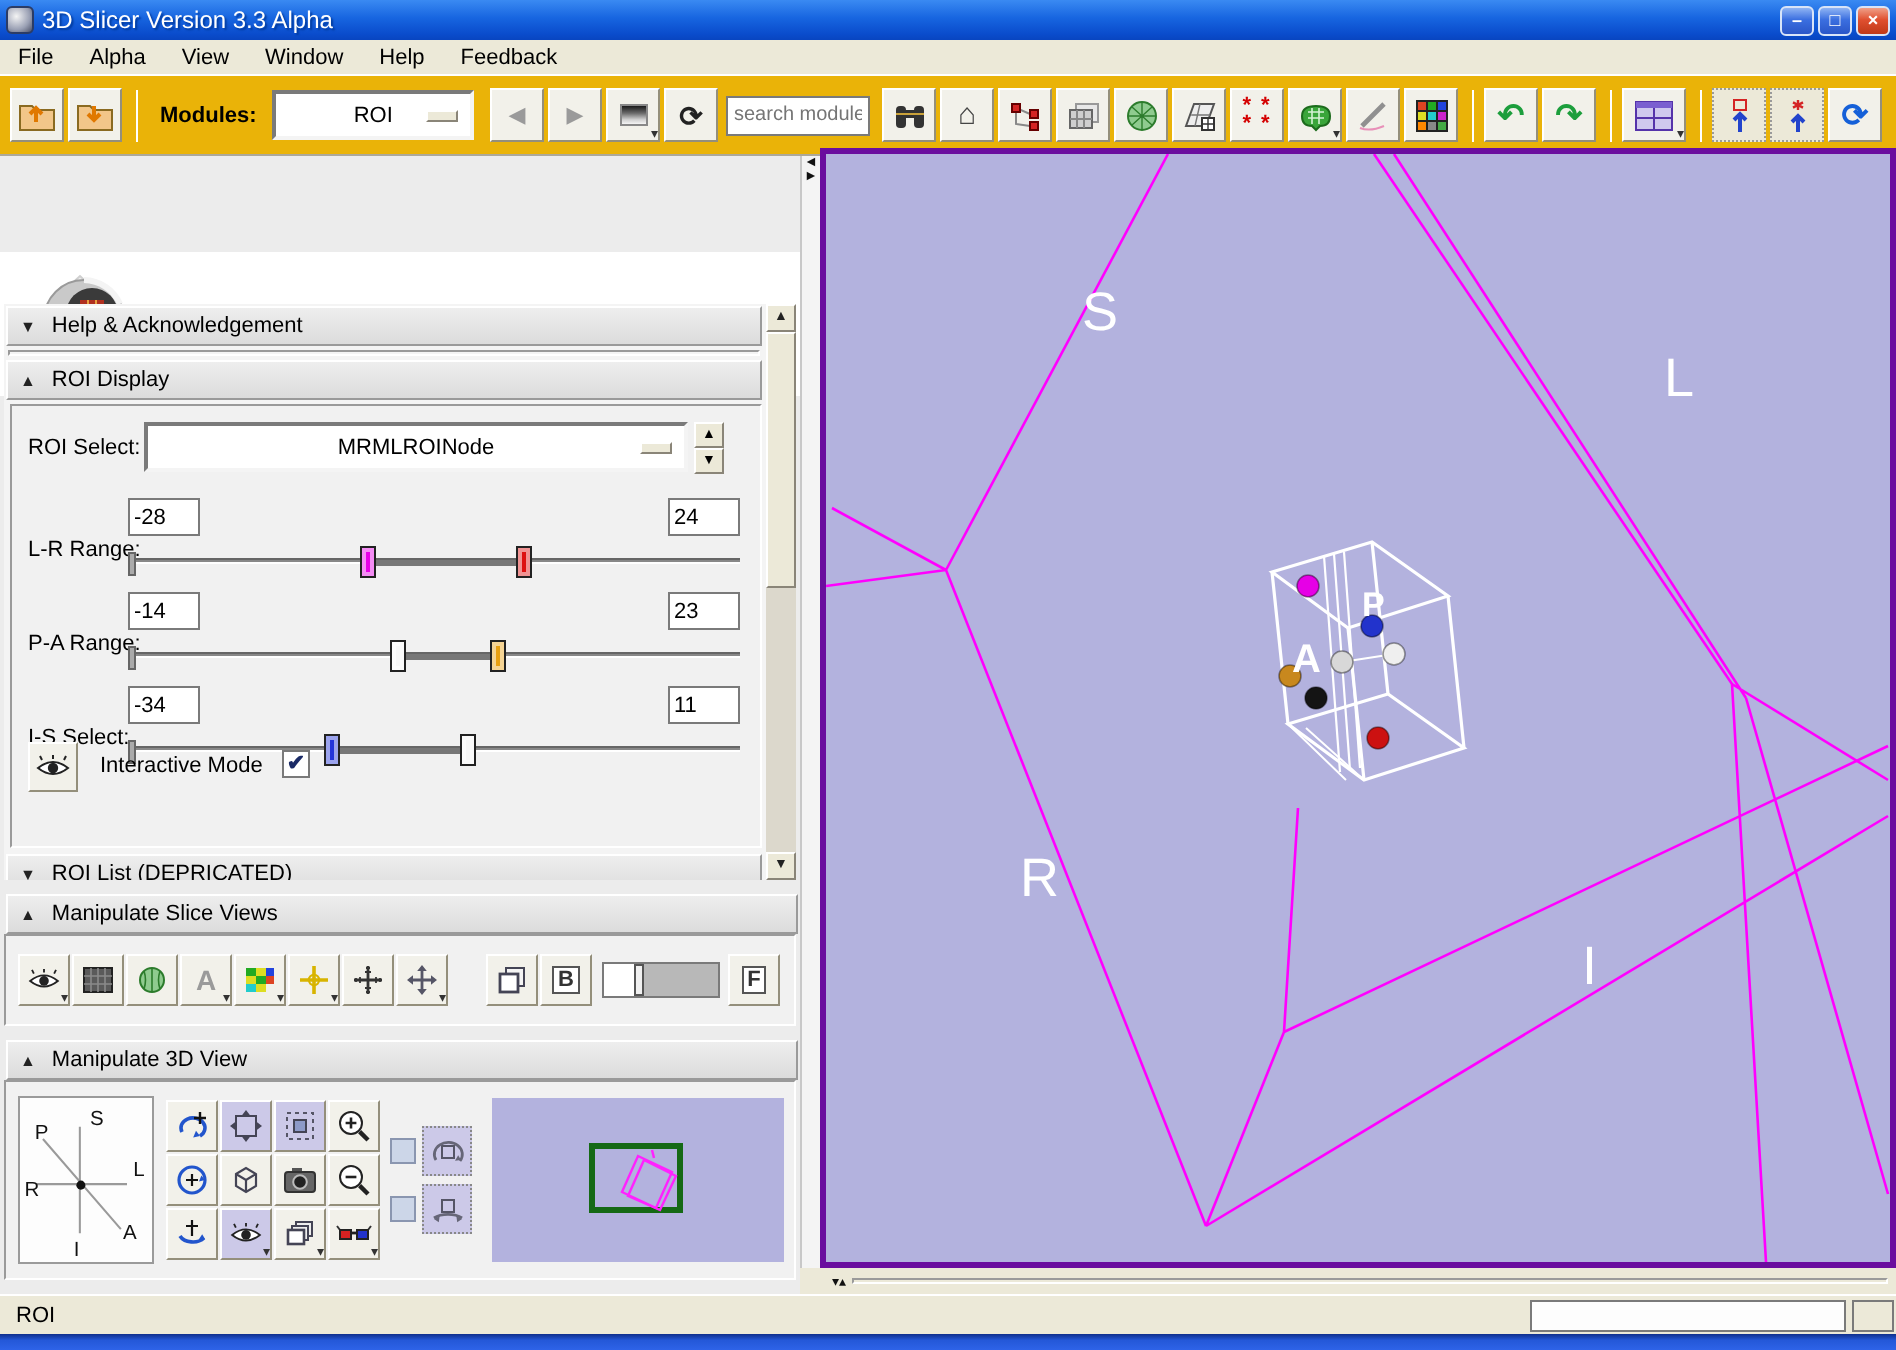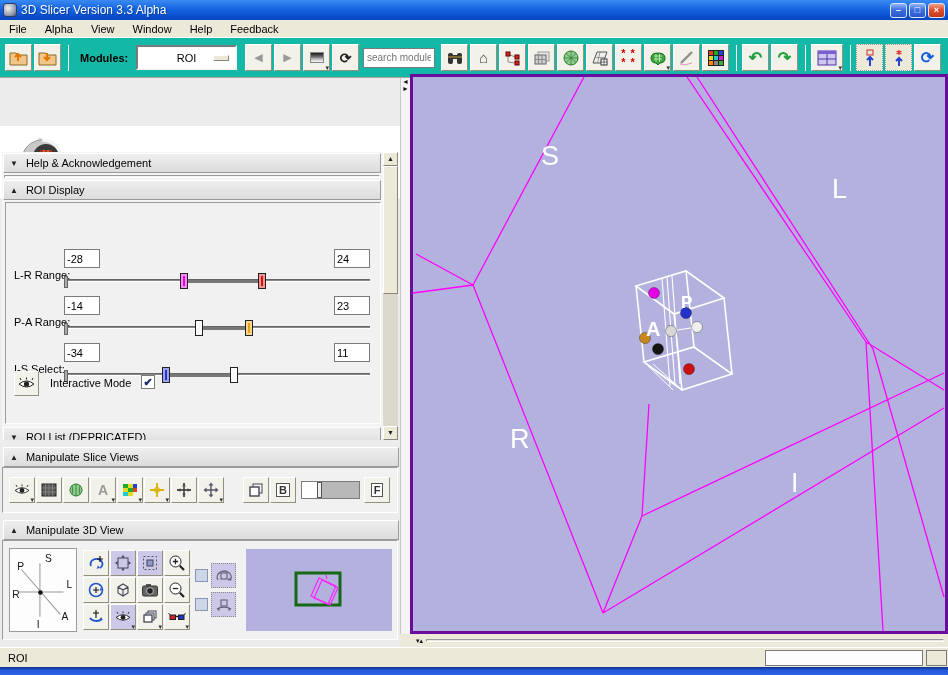--- a/index.html
+++ b/index.html
@@ -16,21 +16,21 @@
   .winbtns { margin-left:auto; display:flex; gap:2px; }
   .wbtn { width:17px; height:15px; border-radius:3px; border:1px solid #d8e4f8; color:#fff;
     font-size:9px; line-height:13px; text-align:center; font-weight:bold;
     background:linear-gradient(180deg,#8fb4f4,#3b6fe0 45%,#2a56c8); }
   .wbtn.close { background:linear-gradient(180deg,#f0a088,#e05030 45%,#c03818); }
 
   #menubar { position:absolute; left:0; top:20px; width:948px; height:17px; background:#ece9d8;
     display:flex; align-items:center; }
   #menubar span { padding:1px 9px; cursor:default; }
 
-  #toolbar { position:absolute; left:0; top:37px; width:948px; height:41px; background:#14b8a6;
+  #toolbar { position:absolute; left:0; top:37px; width:948px; height:41px; background:#eab308;
     border-top:1px solid #fff; border-bottom:1px solid #aca899;
     display:flex; align-items:center; padding:0 5px; }
   .tbtn { width:27px; height:27px; background:#f2f1ea; border:1px solid; border-color:#fff #948f7b #948f7b #fff;
     display:flex; align-items:center; justify-content:center; position:relative; margin-right:2px; flex:none; }
   .tsep { width:1px; height:26px; background:#a8a490; border-right:1px solid #fff; margin:0 5px; flex:none; }
   .modlabel { font-weight:bold; margin:0 8px 0 6px; }
   .menubutton { height:25px; background:#fff; border:2px solid; border-color:#7a7a7a #f4f4f4 #f4f4f4 #7a7a7a;
     display:flex; align-items:center; justify-content:center; position:relative; }
   #module-select { width:138px; margin-right:8px; }
   .mb-ind { position:absolute; right:6px; top:50%; margin-top:-3px; width:16px; height:6px; background:#ece9d8;
@@ -310,20 +310,31 @@
           <span class="tri">▼</span>
           <span>Help &amp; Acknowledgement</span>
         </div>
         <div class="thinbar"></div>
         <div class="hdr">
           <span class="tri">▲</span>
           <span>ROI Display</span>
         </div>
 
         <div id="roiframe">
+          <div id="selrow">
+            <span class="lbl">ROI Select:</span>
+            <div class="menubutton" id="roi-select">
+              <span>MRMLROINode</span>
+              <span class="mb-ind"></span>
+            </div>
+            <div class="spinner">
+              <div>▲</div>
+              <div>▼</div>
+            </div>
+          </div>
 
           <div class="rangerow" style="top:44px">
             <span class="lbl">L-R Range:</span>
             <input class="entry min" value="-28" style="">
             <input class="entry max" value="24" style="">
             <div class="track">
               <div class="joinline" style="left:120px;width:78px"></div>
               <div class="handle" style="left:116px;background:#e600e6"></div>
               <div class="handle" style="left:194px;background:#dd1111"></div>
             </div>

